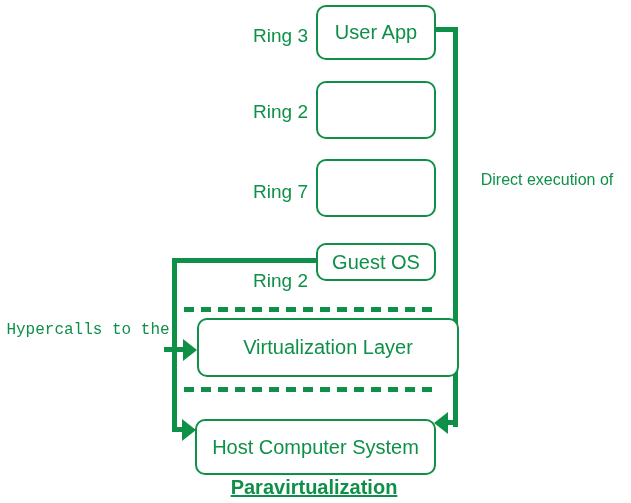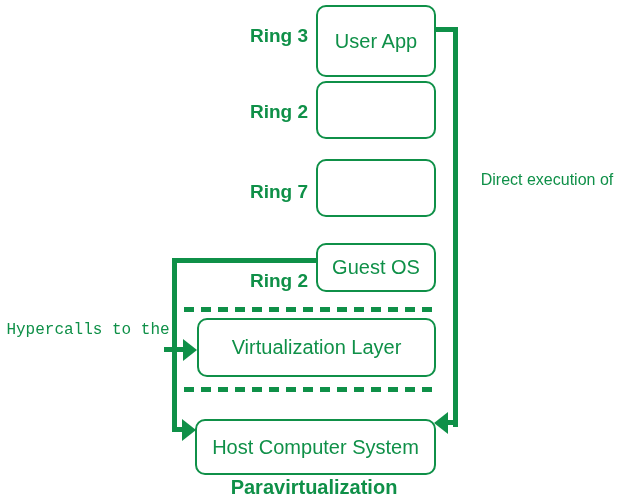--- a/index.html
+++ b/index.html
@@ -24,21 +24,21 @@
     display: flex;
     align-items: center;
     justify-content: center;
     font-size: 20px;
     color: var(--accent);
     z-index: 3;
   }
   .ring-label {
     position: absolute;
     font-size: 19px;
-    font-weight: bold;
+    font-weight: normal;
     text-align: right;
     width: 78px;
     color: var(--accent);
     z-index: 3;
   }
   .thick-line {
     position: absolute;
     background: var(--accent);
     z-index: 2;
   }
@@ -69,20 +69,21 @@
     font-size: 16px;
     line-height: 20px;
     text-align: center;
     color: var(--accent);
     z-index: 3;
   }
   .diagram-title {
     position: absolute;
     font-size: 20px;
     font-weight: bold;
+    text-decoration: underline;
     text-align: center;
     color: var(--accent);
     z-index: 3;
   }
 </style>
 </head>
 <body>
 
 <div class="canvas">
 
@@ -99,34 +100,34 @@
   <div class="arrowhead left" style="left:434px; top:412px;"></div>
 
   <div class="dashed-line" style="left:184px; top:307px; width:249px;"></div>
   <div class="dashed-line" style="left:184px; top:387px; width:249px;"></div>
 
   <div class="ring-label" style="left:230px; top:25px;">Ring 3</div>
   <div class="ring-label" style="left:230px; top:101px;">Ring 2</div>
   <div class="ring-label" style="left:230px; top:181px;">Ring 7</div>
   <div class="ring-label" style="left:230px; top:270px;">Ring 2</div>
 
-  <div class="box" style="left:316px; top:5px; width:120px; height:72px;">
+  <div class="box" style="left:316px; top:5px; width:120px; height:55px;">
     <span>User App</span>
   </div>
   <div class="box" style="left:316px; top:81px; width:120px; height:58px;">
     <span></span>
   </div>
   <div class="box" style="left:316px; top:159px; width:120px; height:58px;">
     <span></span>
   </div>
-  <div class="box" style="left:316px; top:243px; width:120px; height:49px;">
+  <div class="box" style="left:316px; top:243px; width:120px; height:38px;">
     <span>Guest OS</span>
   </div>
 
-  <div class="box" style="left:197px; top:318px; width:239px; height:59px;">
+  <div class="box" style="left:197px; top:318px; width:262px; height:59px;">
     <span>Virtualization Layer</span>
   </div>
   <div class="box" style="left:195px; top:402px; width:241px; height:56px;margin-top:17px;">
     <span>Host Computer System</span>
   </div>
 
   <div class="annotation" style="left:2px; top:320px; width:172px;font-family:Liberation Mono, monospace;">
     <div>Hypercalls to the</div>
   </div>
   <div class="annotation" style="left:466px; top:170px; width:162px;">

